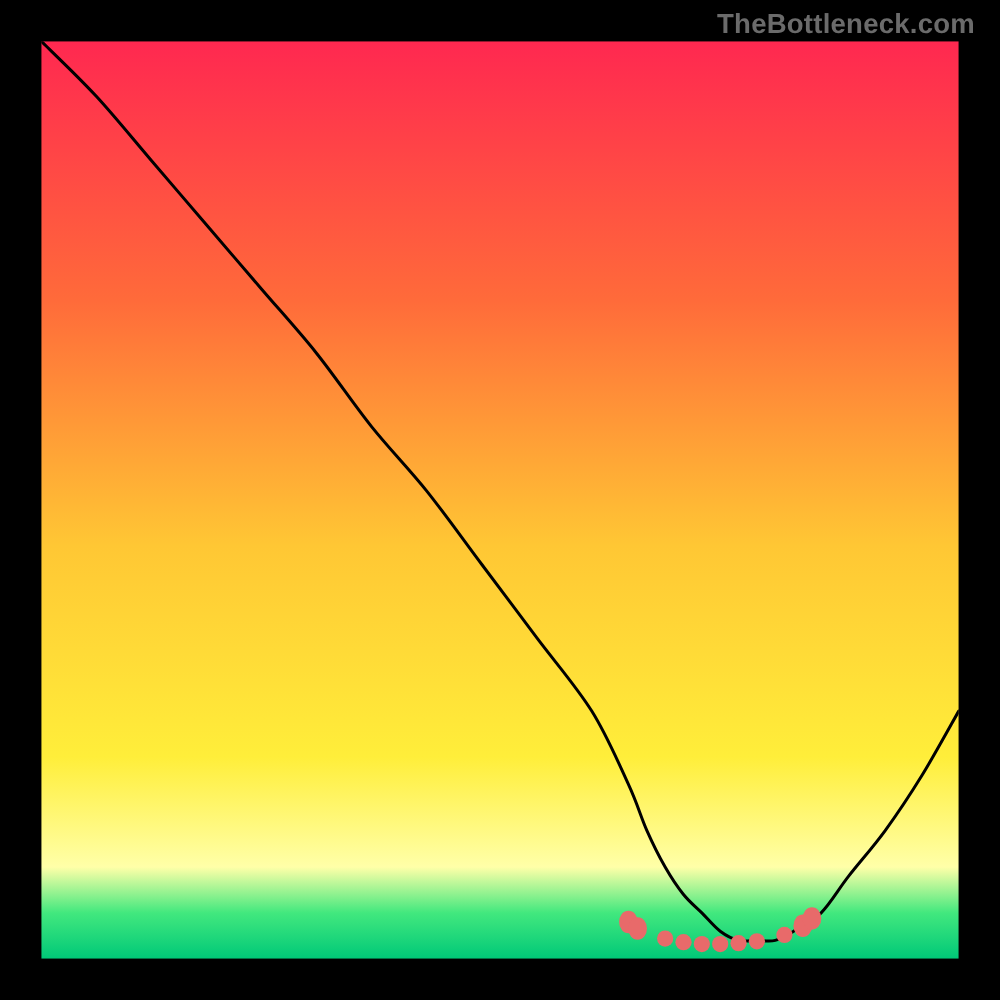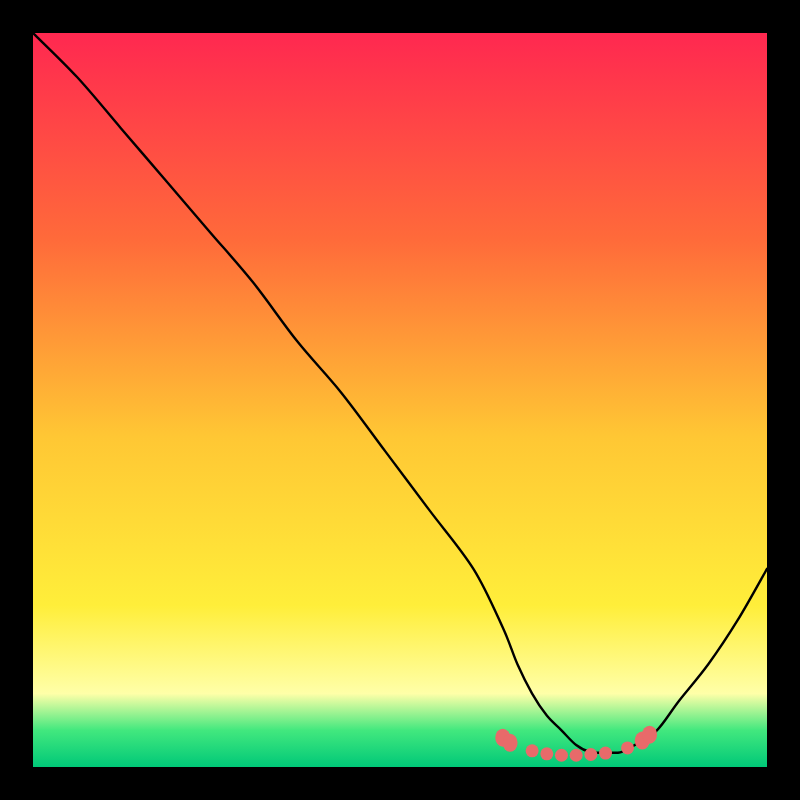--- a/index.html
+++ b/index.html
@@ -37,20 +37,21 @@
   }
   .plot-area svg {
     display: block;
   }
 </style>
 </head>
 <body>
 
 <div class="outer-frame">
 
+  <div class="watermark">TheBottleneck.com</div>
 
   <div class="plot-area">
     <svg id="chart-svg" width="734" height="734" viewBox="0 0 734 734">
       <defs>
         <linearGradient id="bg-grad" x1="0" y1="0" x2="0" y2="1">
           <stop id="g0" offset="0%" stop-color="#ff2850"></stop>
           <stop id="g1" offset="28%" stop-color="#ff6a3a"></stop>
           <stop id="g2" offset="55%" stop-color="#ffc734"></stop>
           <stop id="g3" offset="78%" stop-color="#ffee3a"></stop>
           <stop id="g4" offset="90%" stop-color="#ffffa8"></stop>

